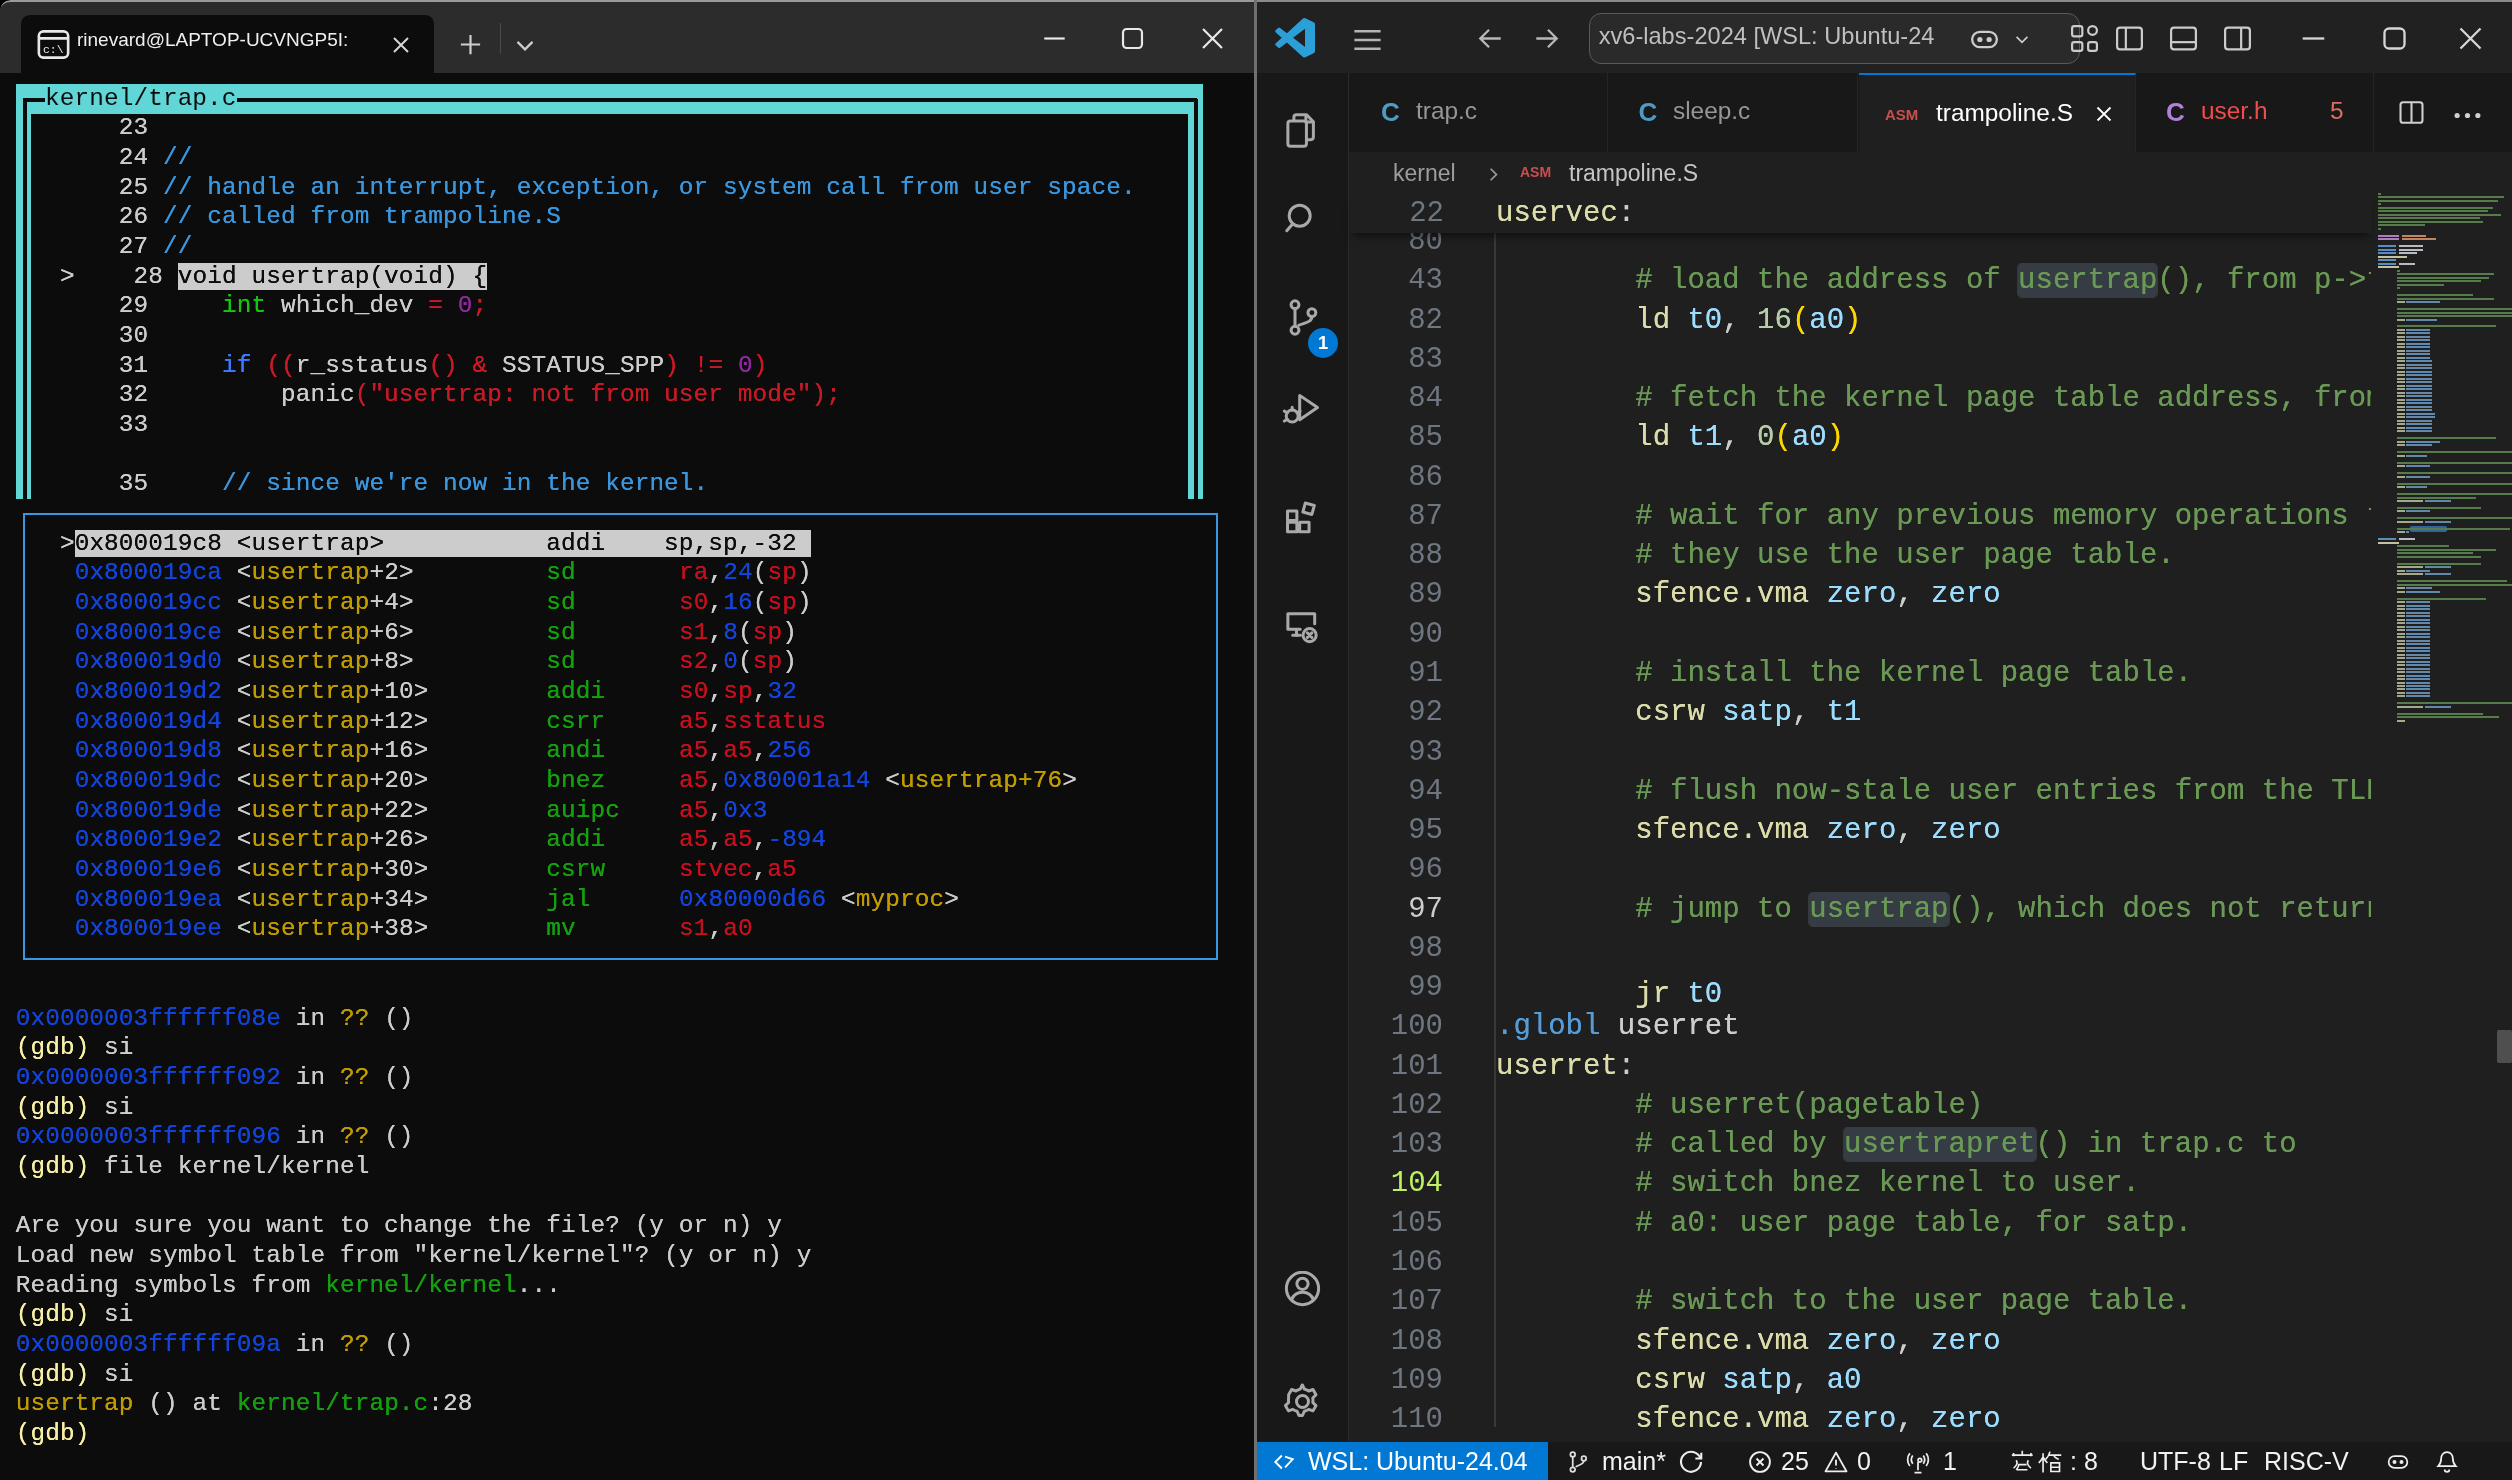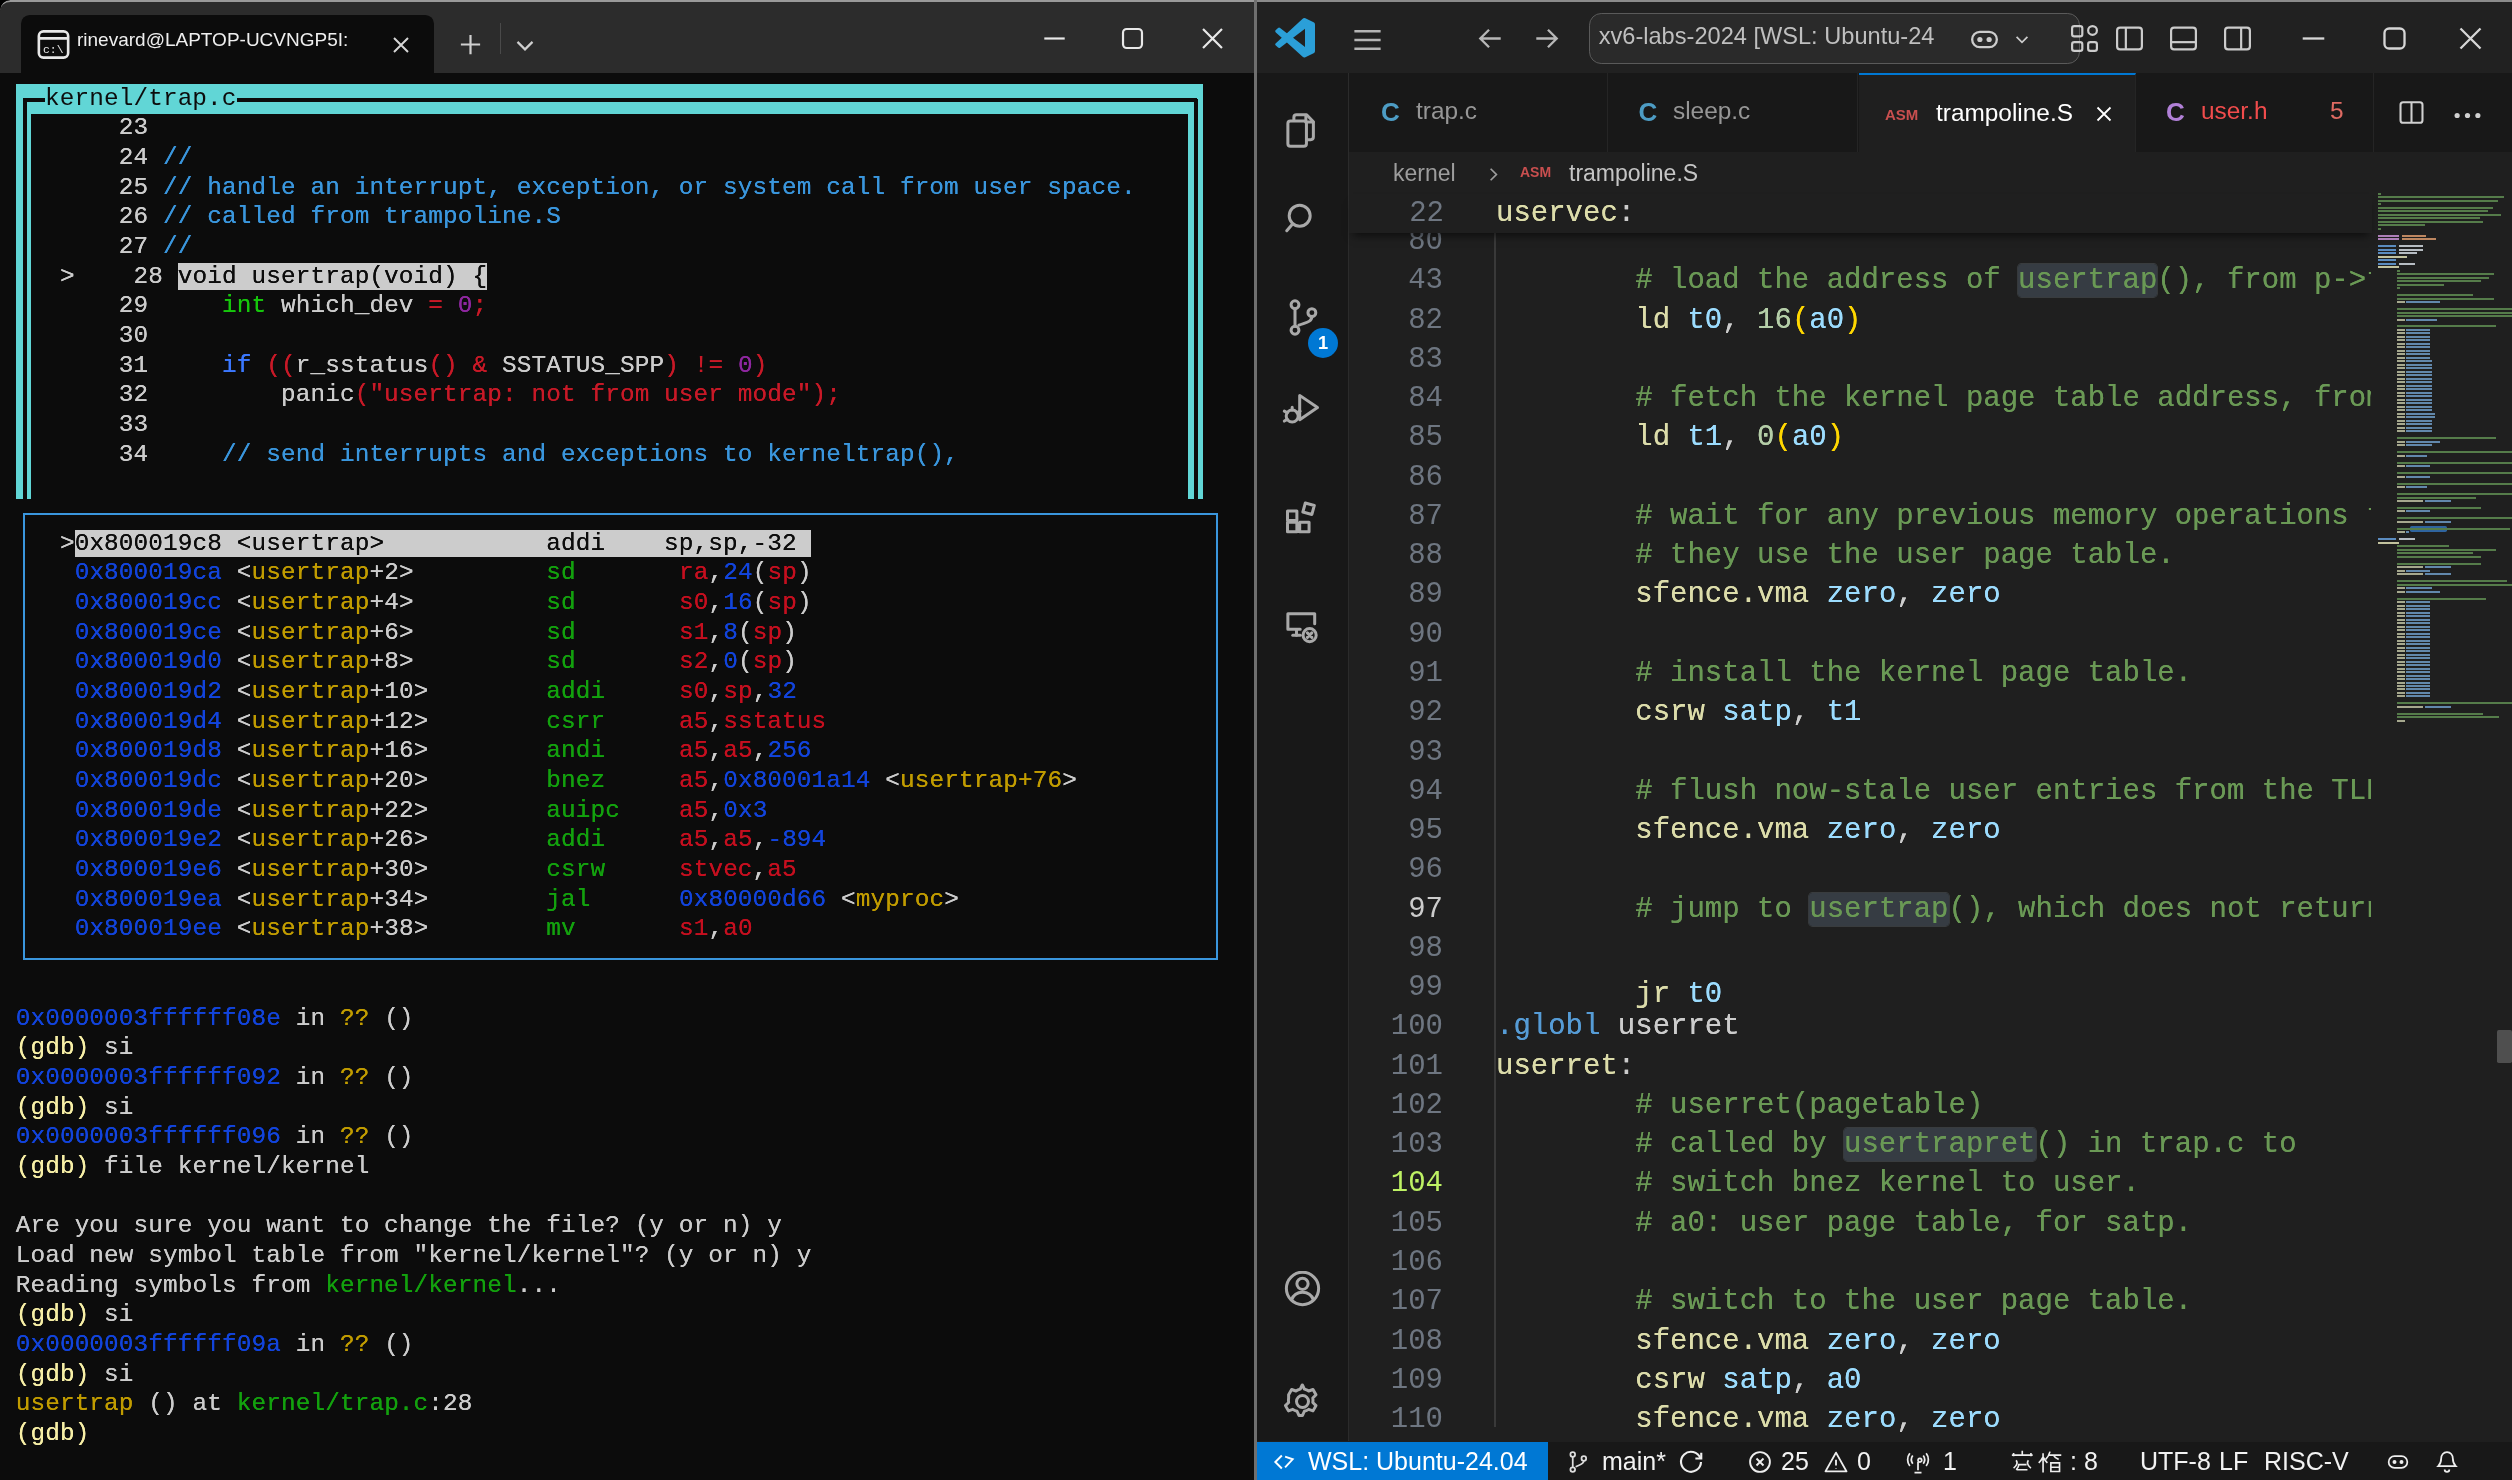--- a/index.html
+++ b/index.html
@@ -66,21 +66,21 @@
 <pre class="trow" style="top:143px"><span style="color:#cccccc">       24 </span><span style="color:#3a96dd">//</span></pre>
 <pre class="trow" style="top:173px"><span style="color:#cccccc">       25 </span><span style="color:#3a96dd">// handle an interrupt, exception, or system call from user space.</span></pre>
 <pre class="trow" style="top:202px"><span style="color:#cccccc">       26 </span><span style="color:#3a96dd">// called from trampoline.S</span></pre>
 <pre class="trow" style="top:232px"><span style="color:#cccccc">       27 </span><span style="color:#3a96dd">//</span></pre>
 <pre class="trow" style="top:262px"><span style="color:#cccccc">   &gt;    28 </span><span style="background:#cccccc;color:#0c0c0c">void usertrap(void) {</span></pre>
 <pre class="trow" style="top:291px"><span style="color:#cccccc">       29     </span><span style="color:#16c60c">int</span><span style="color:#cccccc"> which_dev </span><span style="color:#c81927">=</span><span style="color:#cccccc"> </span><span style="color:#8f27a0">0</span><span style="color:#c81927">;</span></pre>
 <pre class="trow" style="top:321px"><span style="color:#cccccc">       30</span></pre>
 <pre class="trow" style="top:351px"><span style="color:#cccccc">       31     </span><span style="color:#3b78ff">if</span><span style="color:#cccccc"> </span><span style="color:#c81927">((</span><span style="color:#cccccc">r_sstatus</span><span style="color:#c81927">()</span><span style="color:#cccccc"> </span><span style="color:#c81927">&amp;</span><span style="color:#cccccc"> SSTATUS_SPP</span><span style="color:#c81927">)</span><span style="color:#cccccc"> </span><span style="color:#c81927">!=</span><span style="color:#cccccc"> </span><span style="color:#8f27a0">0</span><span style="color:#c81927">)</span></pre>
 <pre class="trow" style="top:380px"><span style="color:#cccccc">       32         </span><span style="color:#cccccc">panic</span><span style="color:#c81927">("usertrap: not from user mode");</span></pre>
 <pre class="trow" style="top:410px"><span style="color:#cccccc">       33</span></pre>
-<pre class="trow" style="top:440px"><span style="color:#cccccc">       34     </span><span style="color:#3a96dd">// send interrupts and exceptions to kerneltrap(),</span></pre>
+<pre class="trow" style="top:469px"><span style="color:#cccccc">       35     </span><span style="color:#3a96dd">// since we're now in the kernel.</span></pre>
 <pre class="trow" style="top:529px"><span style="color:#cccccc">   &gt;</span><span style="background:#cccccc;color:#0c0c0c">0x800019c8 &lt;usertrap&gt;           addi    sp,sp,-32 </span></pre>
 <pre class="trow" style="top:558px"><span style="color:#cccccc">    </span><span style="color:#1244dc">0x800019ca</span><span style="color:#cccccc"> &lt;</span><span style="color:#c19c00">usertrap</span><span style="color:#cccccc">+2</span><span style="color:#cccccc">&gt;</span><span style="color:#cccccc">         </span><span style="color:#13a10e">sd</span><span style="color:#cccccc">       </span><span style="color:#c50f1f">ra</span><span style="color:#cccccc">,</span><span style="color:#1244dc">24</span><span style="color:#cccccc">(</span><span style="color:#c50f1f">sp</span><span style="color:#cccccc">)</span></pre>
 <pre class="trow" style="top:588px"><span style="color:#cccccc">    </span><span style="color:#1244dc">0x800019cc</span><span style="color:#cccccc"> &lt;</span><span style="color:#c19c00">usertrap</span><span style="color:#cccccc">+4</span><span style="color:#cccccc">&gt;</span><span style="color:#cccccc">         </span><span style="color:#13a10e">sd</span><span style="color:#cccccc">       </span><span style="color:#c50f1f">s0</span><span style="color:#cccccc">,</span><span style="color:#1244dc">16</span><span style="color:#cccccc">(</span><span style="color:#c50f1f">sp</span><span style="color:#cccccc">)</span></pre>
 <pre class="trow" style="top:618px"><span style="color:#cccccc">    </span><span style="color:#1244dc">0x800019ce</span><span style="color:#cccccc"> &lt;</span><span style="color:#c19c00">usertrap</span><span style="color:#cccccc">+6</span><span style="color:#cccccc">&gt;</span><span style="color:#cccccc">         </span><span style="color:#13a10e">sd</span><span style="color:#cccccc">       </span><span style="color:#c50f1f">s1</span><span style="color:#cccccc">,</span><span style="color:#1244dc">8</span><span style="color:#cccccc">(</span><span style="color:#c50f1f">sp</span><span style="color:#cccccc">)</span></pre>
 <pre class="trow" style="top:647px"><span style="color:#cccccc">    </span><span style="color:#1244dc">0x800019d0</span><span style="color:#cccccc"> &lt;</span><span style="color:#c19c00">usertrap</span><span style="color:#cccccc">+8</span><span style="color:#cccccc">&gt;</span><span style="color:#cccccc">         </span><span style="color:#13a10e">sd</span><span style="color:#cccccc">       </span><span style="color:#c50f1f">s2</span><span style="color:#cccccc">,</span><span style="color:#1244dc">0</span><span style="color:#cccccc">(</span><span style="color:#c50f1f">sp</span><span style="color:#cccccc">)</span></pre>
 <pre class="trow" style="top:677px"><span style="color:#cccccc">    </span><span style="color:#1244dc">0x800019d2</span><span style="color:#cccccc"> &lt;</span><span style="color:#c19c00">usertrap</span><span style="color:#cccccc">+10</span><span style="color:#cccccc">&gt;</span><span style="color:#cccccc">        </span><span style="color:#13a10e">addi</span><span style="color:#cccccc">     </span><span style="color:#c50f1f">s0</span><span style="color:#cccccc">,</span><span style="color:#c50f1f">sp</span><span style="color:#cccccc">,</span><span style="color:#1244dc">32</span></pre>
 <pre class="trow" style="top:707px"><span style="color:#cccccc">    </span><span style="color:#1244dc">0x800019d4</span><span style="color:#cccccc"> &lt;</span><span style="color:#c19c00">usertrap</span><span style="color:#cccccc">+12</span><span style="color:#cccccc">&gt;</span><span style="color:#cccccc">        </span><span style="color:#13a10e">csrr</span><span style="color:#cccccc">     </span><span style="color:#c50f1f">a5</span><span style="color:#cccccc">,</span><span style="color:#c50f1f">sstatus</span></pre>
 <pre class="trow" style="top:736px"><span style="color:#cccccc">    </span><span style="color:#1244dc">0x800019d8</span><span style="color:#cccccc"> &lt;</span><span style="color:#c19c00">usertrap</span><span style="color:#cccccc">+16</span><span style="color:#cccccc">&gt;</span><span style="color:#cccccc">        </span><span style="color:#13a10e">andi</span><span style="color:#cccccc">     </span><span style="color:#c50f1f">a5</span><span style="color:#cccccc">,</span><span style="color:#c50f1f">a5</span><span style="color:#cccccc">,</span><span style="color:#1244dc">256</span></pre>
 <pre class="trow" style="top:766px"><span style="color:#cccccc">    </span><span style="color:#1244dc">0x800019dc</span><span style="color:#cccccc"> &lt;</span><span style="color:#c19c00">usertrap</span><span style="color:#cccccc">+20</span><span style="color:#cccccc">&gt;</span><span style="color:#cccccc">        </span><span style="color:#13a10e">bnez</span><span style="color:#cccccc">     </span><span style="color:#c50f1f">a5</span><span style="color:#cccccc">,</span><span style="color:#1244dc">0x80001a14</span><span style="color:#cccccc"> &lt;</span><span style="color:#c19c00">usertrap+76</span><span style="color:#cccccc">&gt;</span></pre>
 <pre class="trow" style="top:796px"><span style="color:#cccccc">    </span><span style="color:#1244dc">0x800019de</span><span style="color:#cccccc"> &lt;</span><span style="color:#c19c00">usertrap</span><span style="color:#cccccc">+22</span><span style="color:#cccccc">&gt;</span><span style="color:#cccccc">        </span><span style="color:#13a10e">auipc</span><span style="color:#cccccc">    </span><span style="color:#c50f1f">a5</span><span style="color:#cccccc">,</span><span style="color:#1244dc">0x3</span></pre>

